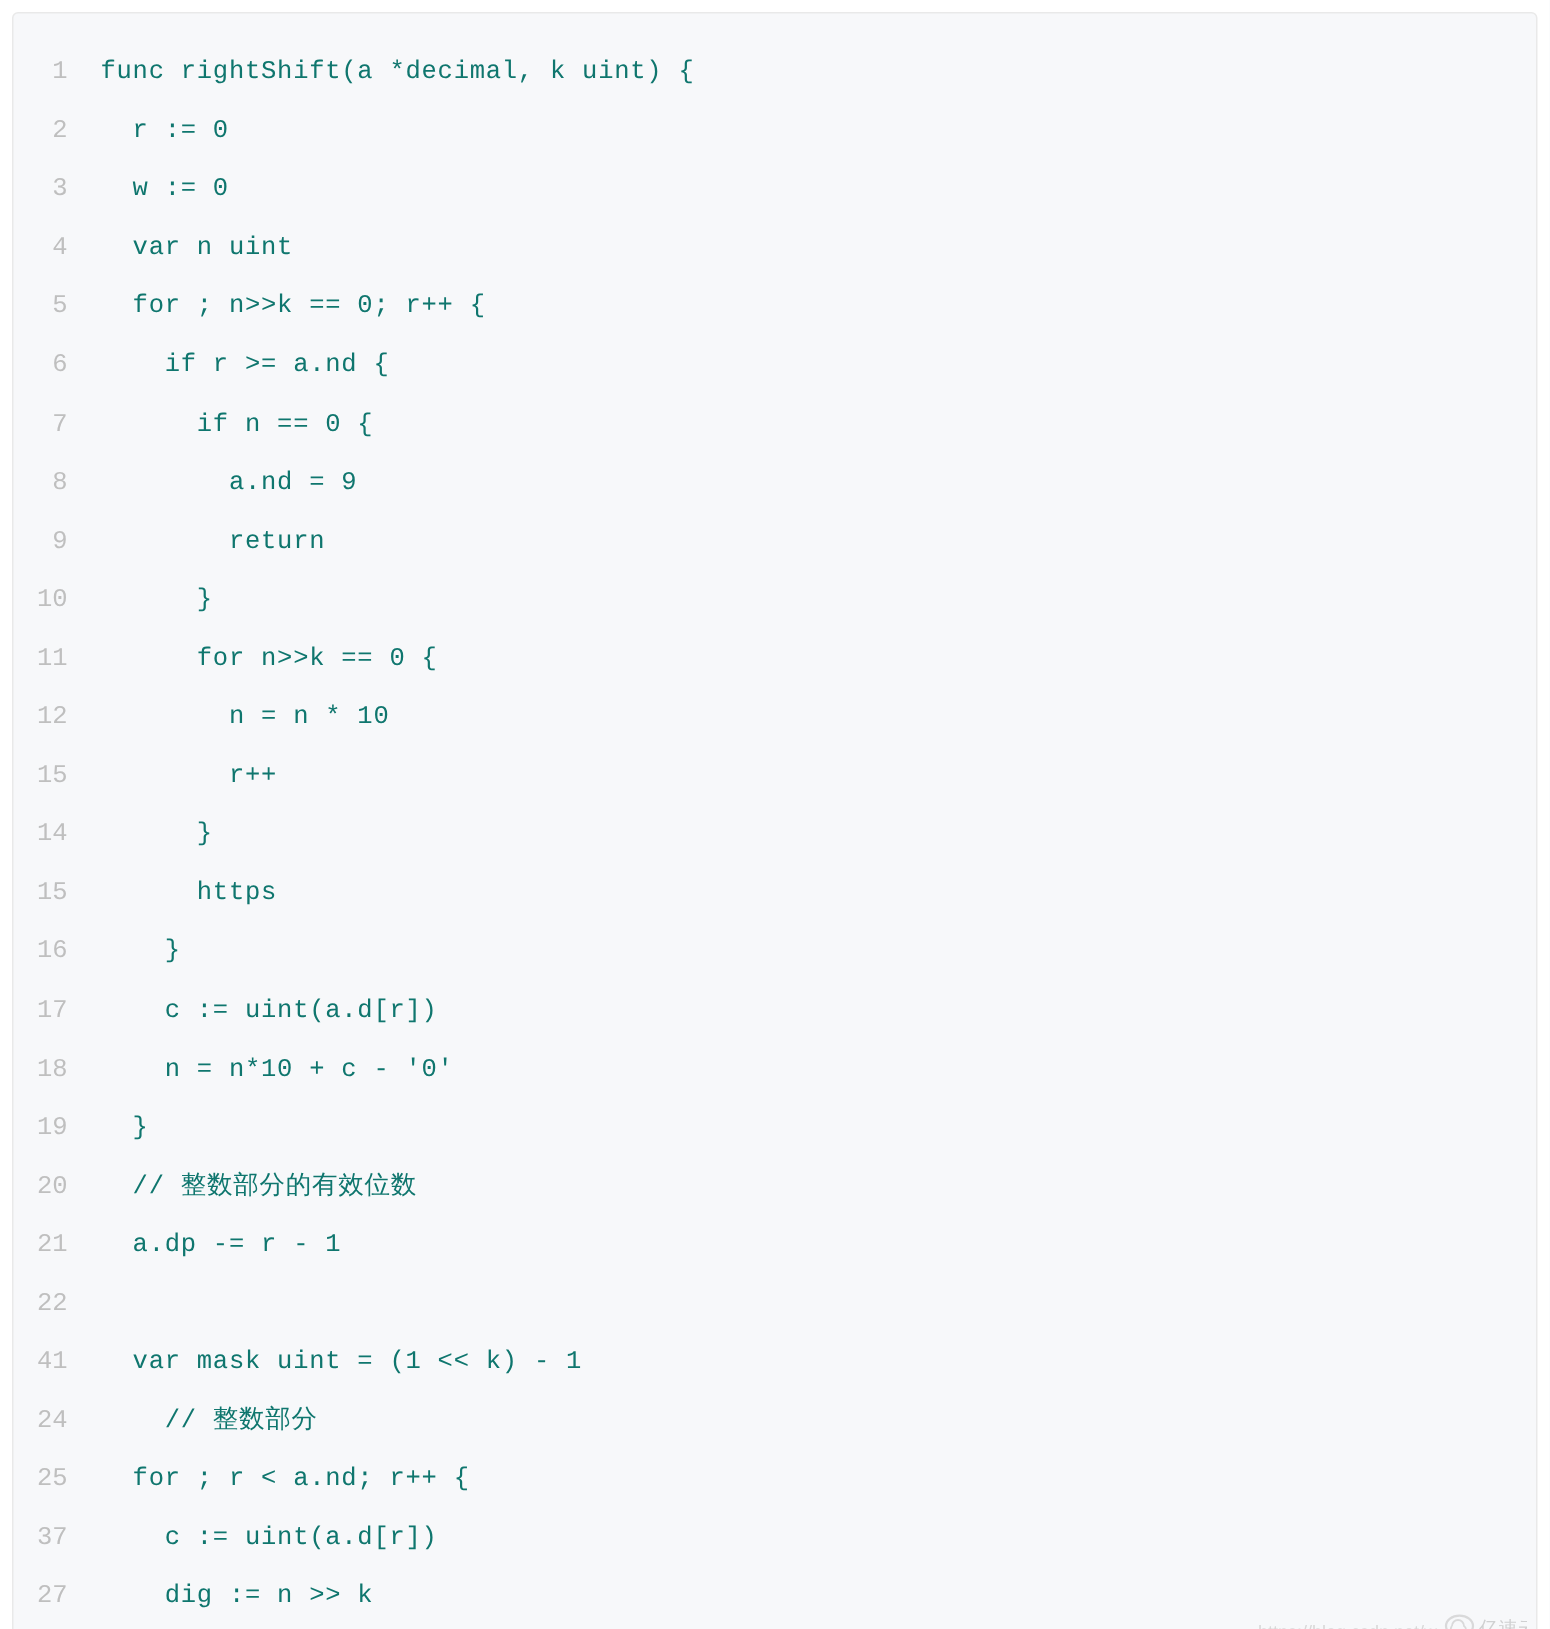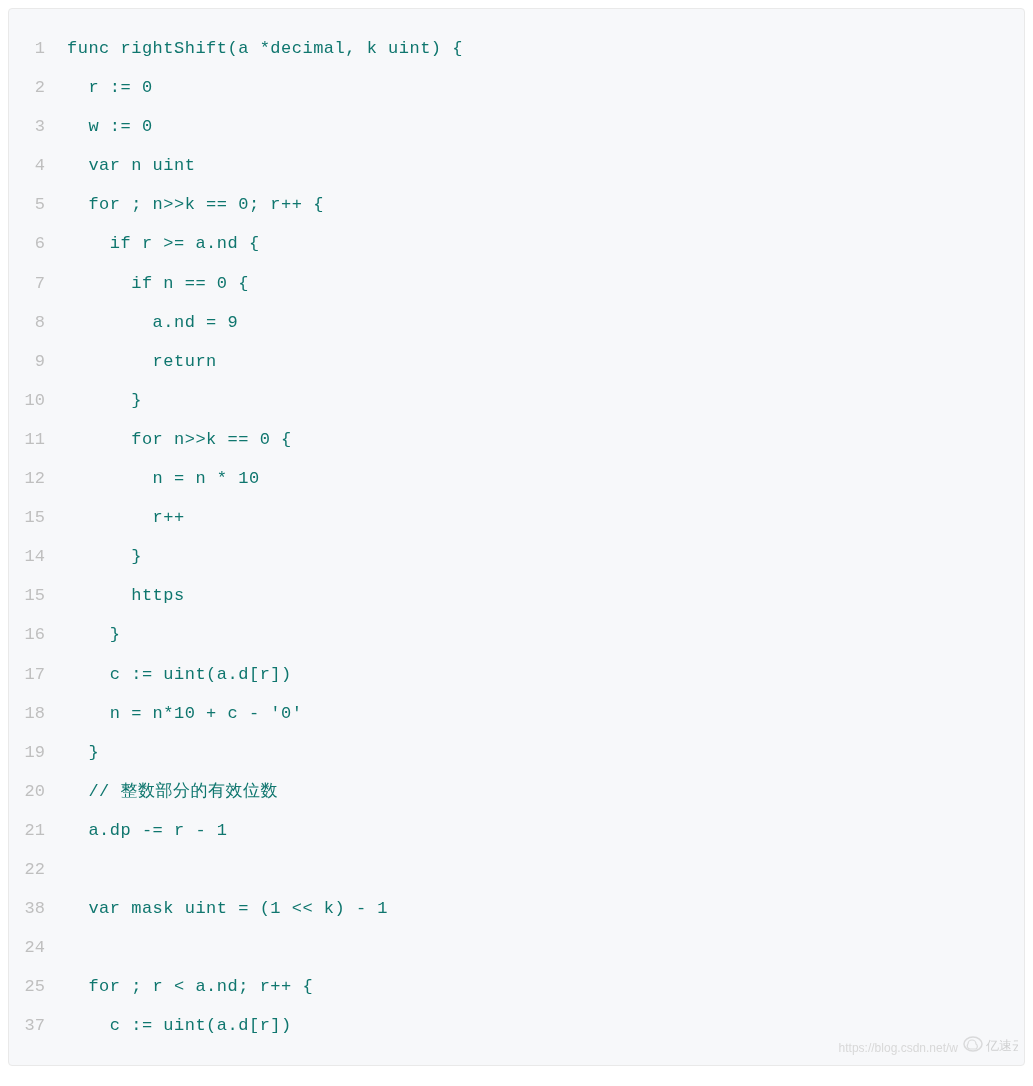--- a/index.html
+++ b/index.html
@@ -85,24 +85,25 @@
       <div class="code-line"><span class="line-number">15</span><span class="code-content">        r++</span></div>
       <div class="code-line"><span class="line-number">14</span><span class="code-content">      }</span></div>
       <div class="code-line"><span class="line-number">15</span><span class="code-content">      https</span></div>
       <div class="code-line"><span class="line-number">16</span><span class="code-content">    }</span></div>
       <div class="code-line"><span class="line-number">17</span><span class="code-content">    c := uint(a.d[r])</span></div>
       <div class="code-line"><span class="line-number">18</span><span class="code-content">    n = n*10 + c - '0'</span></div>
       <div class="code-line"><span class="line-number">19</span><span class="code-content">  }</span></div>
       <div class="code-line"><span class="line-number">20</span><span class="code-content">  // 整数部分的有效位数</span></div>
       <div class="code-line"><span class="line-number">21</span><span class="code-content">  a.dp -= r - 1</span></div>
       <div class="code-line"><span class="line-number">22</span><span class="code-content"></span></div>
-      <div class="code-line"><span class="line-number">38</span><span class="code-content">  var mask uint = (1 &lt;&lt; k) - 1</span></div>
-      <div class="code-line"><span class="line-number">24</span></div>
+      <div class="code-line"><span class="line-number">41</span><span class="code-content">  var mask uint = (1 &lt;&lt; k) - 1</span></div>
+      <div class="code-line"><span class="line-number">24</span><span class="code-content">    // 整数部分</span></div>
       <div class="code-line"><span class="line-number">25</span><span class="code-content">  for ; r &lt; a.nd; r++ {</span></div>
       <div class="code-line"><span class="line-number">37</span><span class="code-content">    c := uint(a.d[r])</span></div>
+      <div class="code-line"><span class="line-number">27</span><span class="code-content">    dig := n &gt;&gt; k</span></div>
     </div>
   <div class="watermark">https://blog.csdn.net/w</div>
   <div class="watermark-logo">
     <svg width="56" height="30" viewBox="0 0 56 30">
       <ellipse cx="11" cy="15" rx="9" ry="7" fill="none" stroke="#b5b5b5" stroke-width="1.5"></ellipse>
       <path d="M6 15 a4 4 0 0 1 8 0 a3 3 0 0 1 0 5 h-6 a3 3 0 0 1 -2 -5" fill="none" stroke="#b5b5b5" stroke-width="1.2"></path>
       <text x="24" y="21" font-size="13" fill="#a0a0a0" font-family="sans-serif">亿速云</text>
     </svg>
   </div>
 </div>

